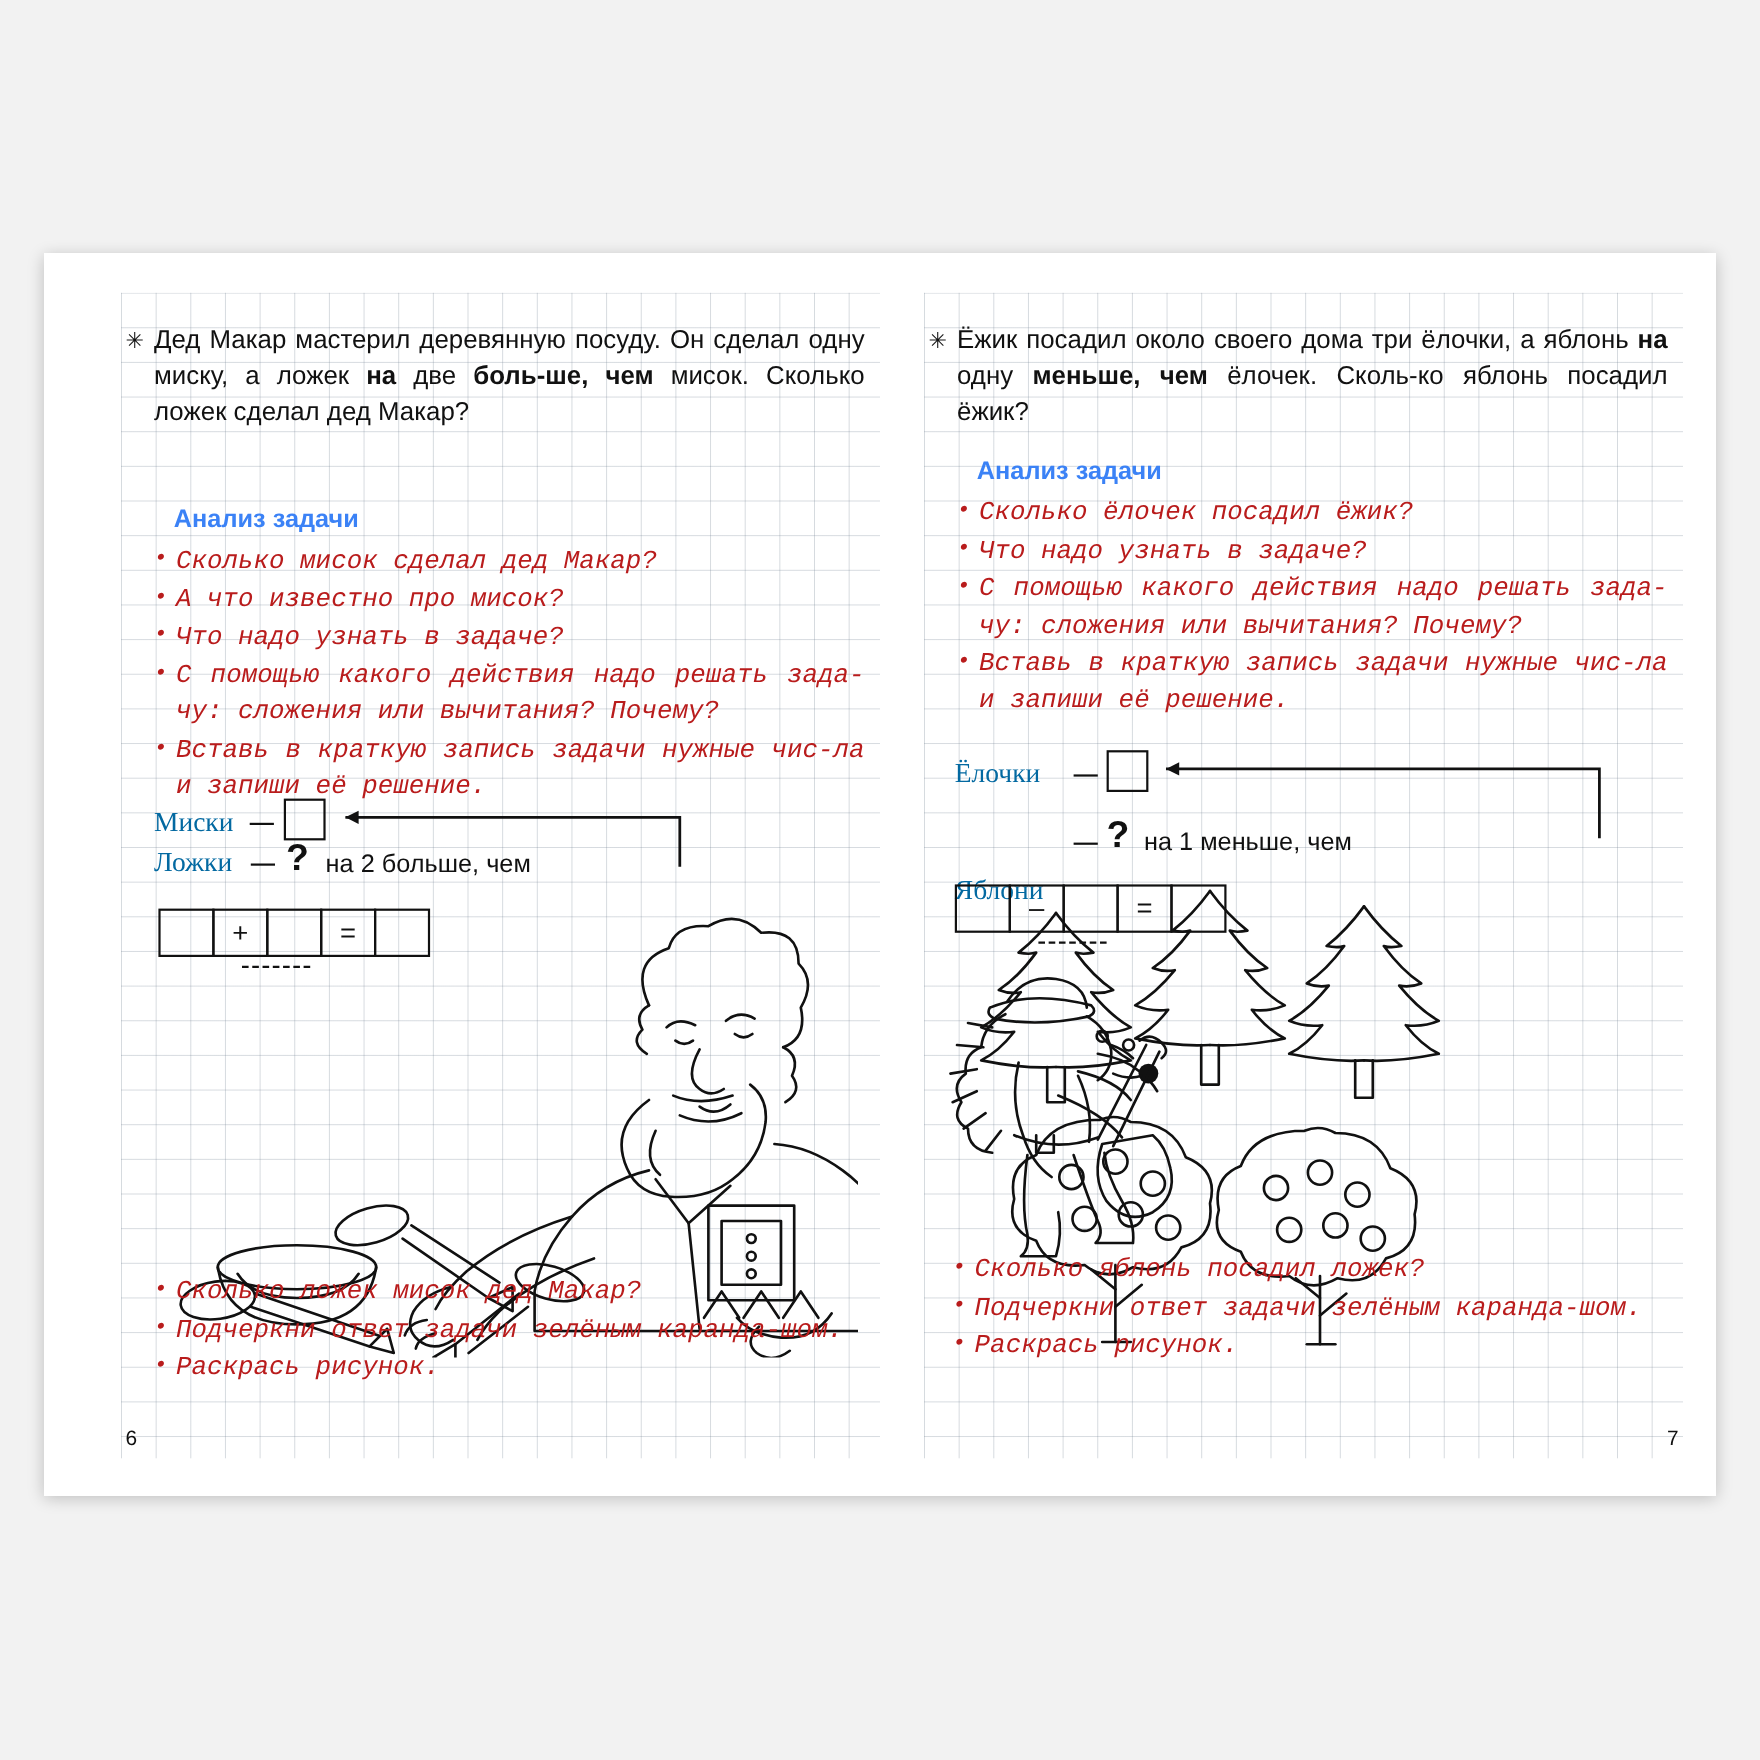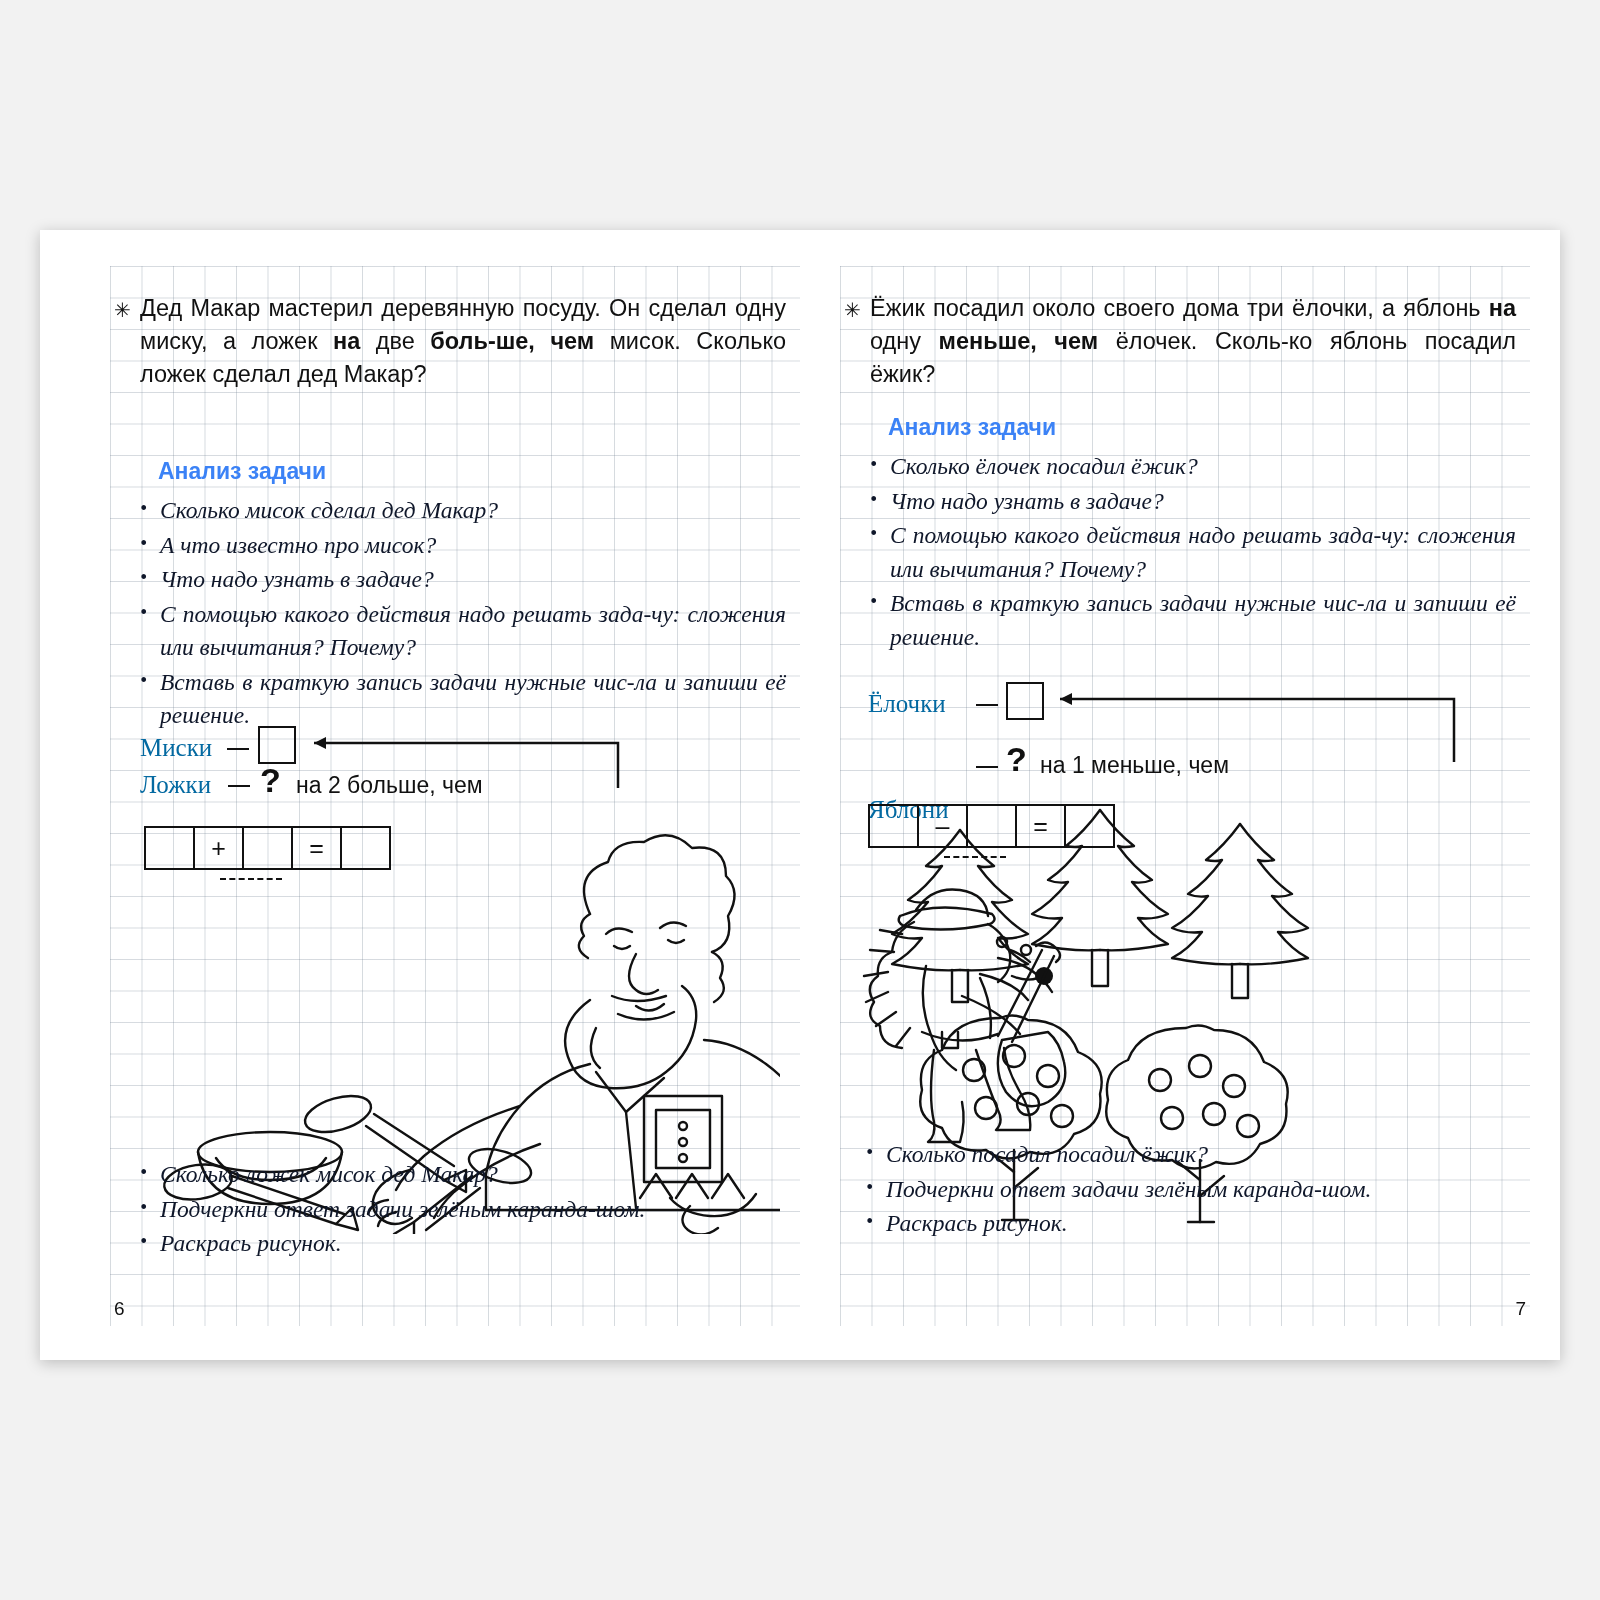--- a/index.html
+++ b/index.html
@@ -55,22 +55,22 @@
   .task b{font-weight:bold;}
 
   .analysis-title{
     position:absolute;
     font-weight:bold;font-size:23px;color:#3b82f6;
   }
   ul.q{
     position:absolute;
     margin:0;padding:0;list-style:none;
     font-style:italic;
-    font-family:Liberation Serif, serif;
-    font-size:23.5px;line-height:33.5px;color:#0f172a;
+    font-family:Liberation Mono, monospace;
+    font-size:23.5px;line-height:33.5px;color:#b91c1c;
   }
   ul.q li{
     position:relative;padding-left:24px;margin:0 0 1px 0;text-align:justify;
   }
   ul.q li:before{
     content:"•";position:absolute;left:4px;top:-2px;font-size:20px;
   }
 
   .scheme-label{
     position:absolute;font-size:25px;color:#0369a1;font-family:Liberation Serif, serif;
@@ -360,21 +360,21 @@
                 <path d="M224 110 l-42 86"></path>
                 <path d="M206 100 q10 -8 20 2 q8 8 0 14"></path>
 
                 <path d="M172 194 q-10 30 4 52 q18 22 42 10 q22 -14 16 -40 q-4 -20 -16 -30z"></path>
               </g>
             </g>
           </svg>
         </div>
 
         <ul class="q" style="left:22px;top:872px;right:14px;">
-          <li>Сколько посадил посадил ёжик?</li>
+          <li>Сколько яблонь посадил ложек?</li>
           <li>Подчеркни ответ задачи зелёным каранда-шом.</li>
           <li>Раскрась рисунок.</li>
         </ul>
 
         <div class="pagenum r">7</div>
       </div>
     </div>
 
   </div>
 </div>

